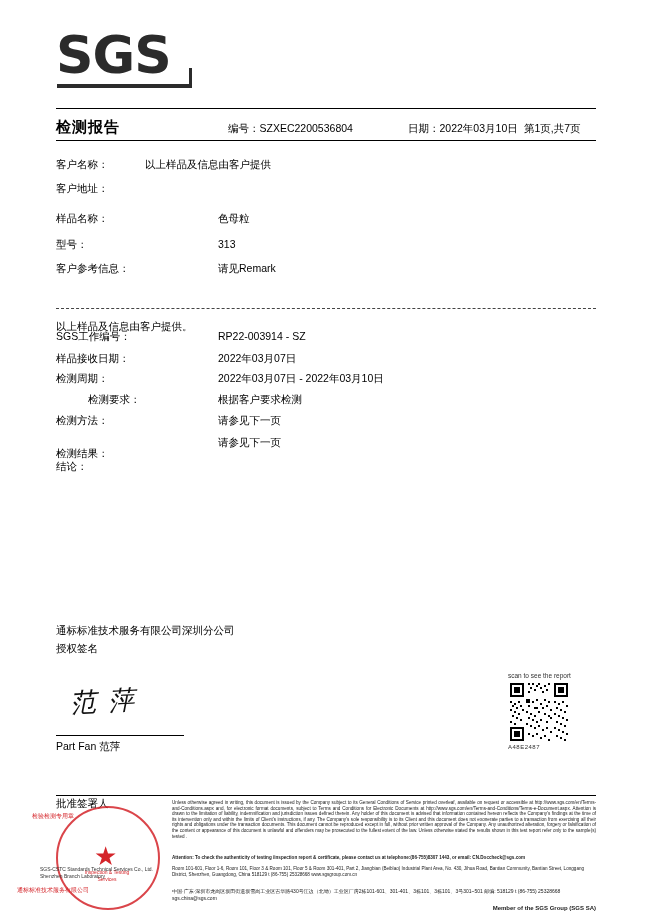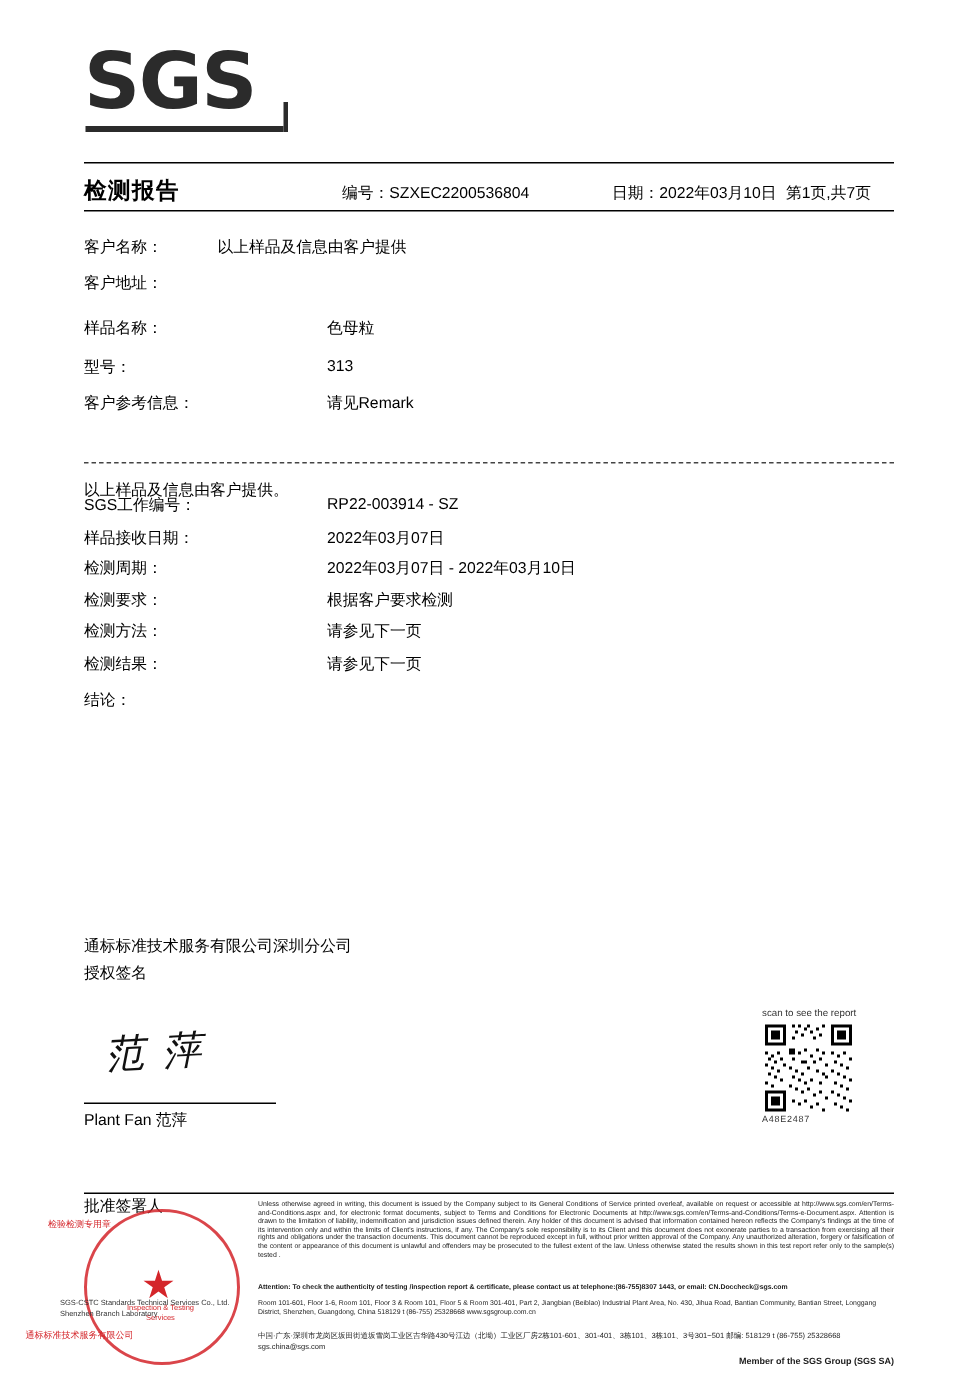--- a/index.html
+++ b/index.html
@@ -345,36 +345,36 @@
 
   <div class="lab" style="top:330px;">SGS工作编号：</div>
   <div class="val-wide" style="top:330px;">RP22-003914 - SZ</div>
 
   <div class="lab" style="top:352px;">样品接收日期：</div>
   <div class="val-wide" style="top:352px;">2022年03月07日</div>
 
   <div class="lab" style="top:372px;">检测周期：</div>
   <div class="val-wide" style="top:372px;">2022年03月07日 - 2022年03月10日</div>
 
-  <div class="lab" style="top:393px;">检测要求：</div>
+  <div class="lab" style="top:393px;margin-left:32px;">检测要求：</div>
   <div class="val-wide" style="top:393px;">根据客户要求检测</div>
 
   <div class="lab" style="top:414px;">检测方法：</div>
   <div class="val-wide" style="top:414px;">请参见下一页</div>
 
-  <div class="lab" style="top:436px;">检测结果：</div>
+  <div class="lab" style="top:447px;">检测结果：</div>
   <div class="val-wide" style="top:436px;">请参见下一页</div>
 
   <div class="lab" style="top:460px;">结论：</div>
 
   <div class="sig-company">通标标准技术服务有限公司深圳分公司</div>
   <div class="sig-auth">授权签名</div>
   <div class="sig-script">范 萍</div>
   <div class="sig-line"></div>
-  <div class="sig-name">Plant Fan 范萍</div>
+  <div class="sig-name">Part Fan 范萍</div>
   <div class="sig-role">批准签署人</div>
 
   <div class="qr-cap">scan to see the report</div>
   <svg class="qr-svg" width="62" height="62" viewBox="0 0 31 31">
     <rect width="31" height="31" fill="#fff"></rect>
     <g fill="#000">
       <rect x="1" y="1" width="7" height="7"></rect>
         <rect x="2" y="2" width="5" height="5" fill="#fff"></rect>
         <rect x="3" y="3" width="3" height="3"></rect>
       <rect x="23" y="1" width="7" height="7"></rect>

